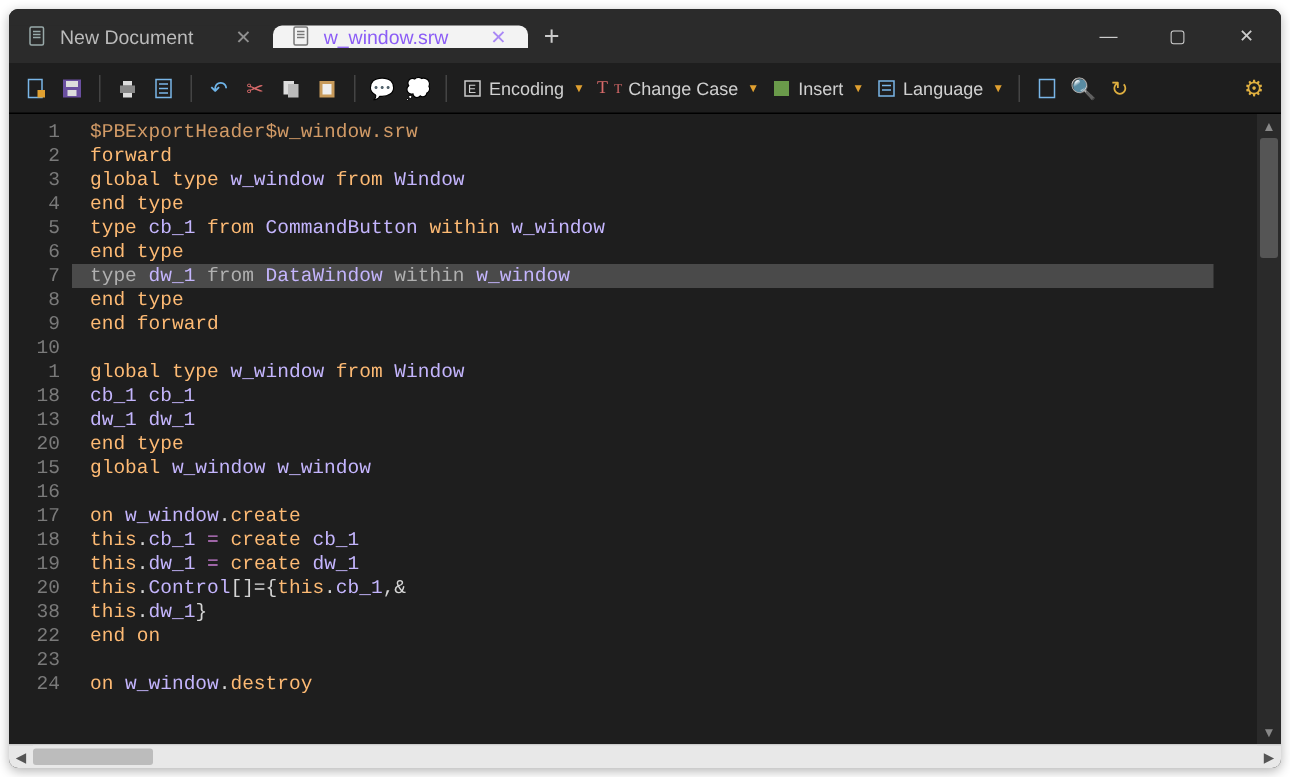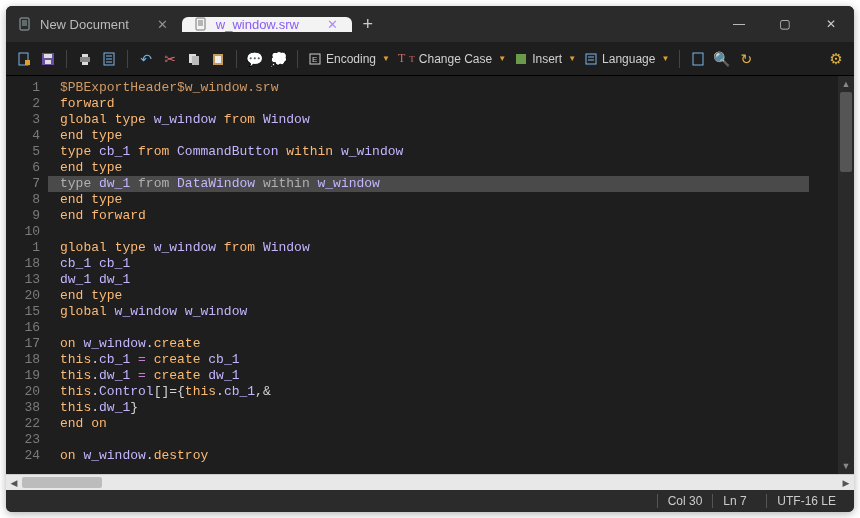--- a/index.html
+++ b/index.html
@@ -301,19 +301,14 @@
   </div>
 
   <div class="h-scroll">
     <div class="arrow">◀</div>
     <div class="track">
         <div class="thumb"></div>
       </div>
     <div class="arrow">▶</div>
   </div>
 
-  <div class="statusbar">
-    <div class="cell">Col 30</div>
-    <div class="cell">Ln 7</div>
-    <div class="cell">UTF-16 LE</div>
-  </div>
 
 </div>
 
 </body></html>

